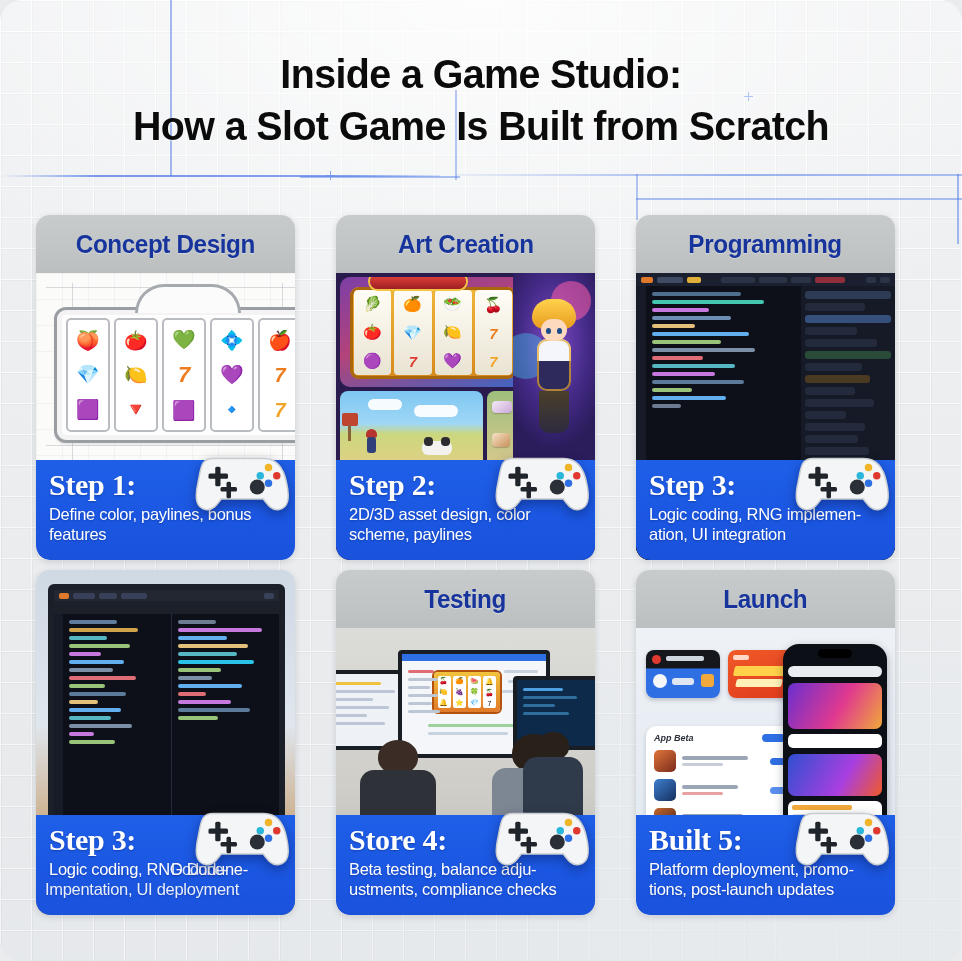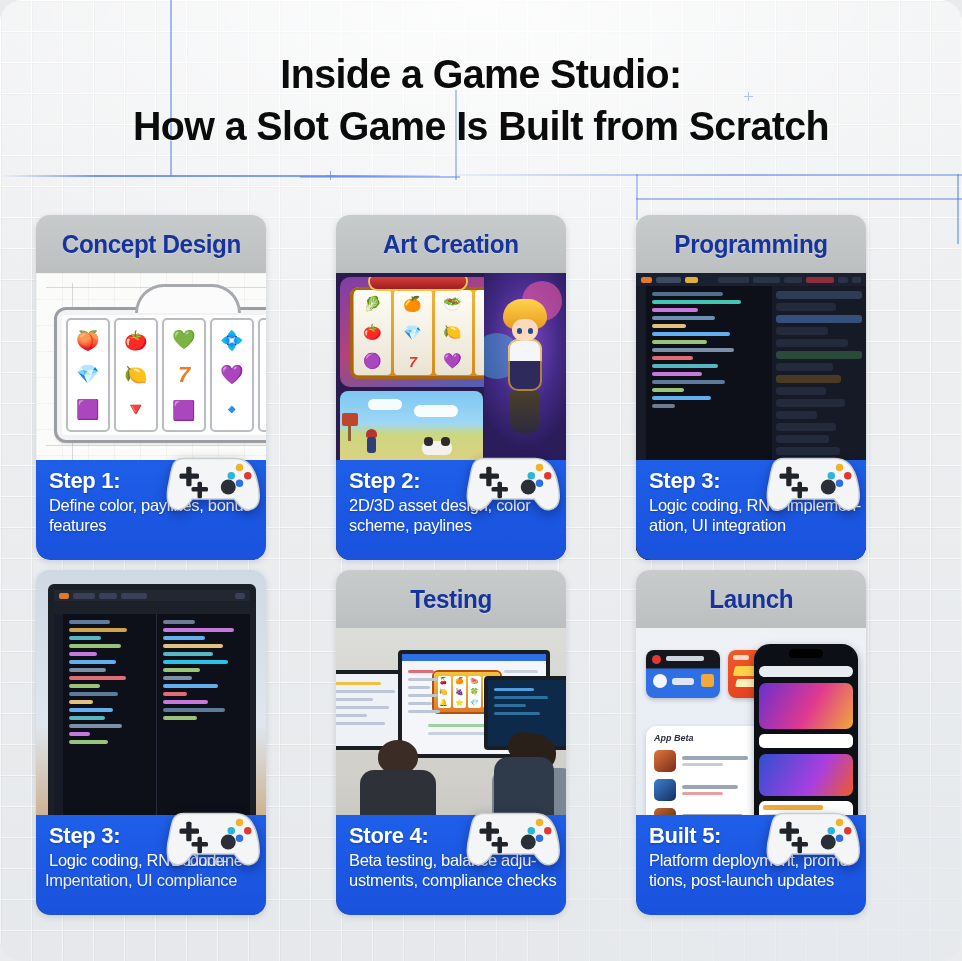--- a/index.html
+++ b/index.html
@@ -58,21 +58,21 @@
   }
   .title .l2{font-size:41px;}
 
   
   .grid{
     position:absolute;left:36px;top:215px;width:890px;
     display:grid;grid-template-columns:repeat(3,290px);
     column-gap:10px;row-gap:10px;
   }
   .card{
-    position:relative;width:230px;height:345px;border-radius:14px;
+    position:relative;width:259px;height:345px;border-radius:14px;
     overflow:hidden;background:#f2f3f4;
     box-shadow:0 2px 6px rgba(60,70,85,.18);
   }
   .card-head{
     height:58px;
     background:linear-gradient(180deg,#c8cbcc 0%,#c2c5c6 55%,#bcbfc0 100%);
     display:flex;align-items:center;justify-content:center;
   }
   .card-head .htxt{
     color:#17349c;font-weight:bold;font-size:25px;letter-spacing:-0.4px;
@@ -84,22 +84,23 @@
   .card.noheader .card-art{top:0;height:345px;}
 
   
   .caption{
     position:absolute;left:0;bottom:0;width:290px;height:100px;
     background:linear-gradient(180deg,#1f5fe8 0%,#1b57e2 55%,#1a52dc 100%);
     border-radius:0 0 14px 14px;
     padding:9px 13px 0 13px;box-sizing:border-box;color:#fff;z-index:6;
   }
   .caption .step{
-    font-size:22px;font-weight:bold;letter-spacing:-.3px;line-height:1.05;
+    font-size:30px;font-weight:bold;letter-spacing:-.3px;line-height:1.05;
     text-shadow:0 1px 2px rgba(0,20,70,.35);
+    font-family:Liberation Serif, serif;
   }
   .caption .desc{
     margin-top:3px;font-size:16.5px;line-height:1.22;letter-spacing:-.3px;
     text-shadow:0 1px 2px rgba(0,20,70,.3);
     max-width:212px;
   }
   .caption.glitch .desc{position:relative;filter:blur(.25px);}
   .caption.glitch .desc .ghost{
     position:absolute;left:122px;top:0;opacity:.85;filter:blur(.7px);
     letter-spacing:-1px;white-space:nowrap;
@@ -536,21 +537,21 @@
         </div>
         <div class="mstand"></div>
         <div class="mfoot"></div>
         <div class="keyboard"></div>
       </div>
       <div class="caption glitch">
         <div class="step">Step 3:</div>
         <div class="desc">
           <span>Logic coding, RNG Dodune-</span>
           <span class="ghost">Dodune-</span>
-          <span class="ghost2">Impentation, UI compliance</span>
+          <span class="ghost2">Impentation, UI deployment</span>
         </div>
       </div>
       <svg class="pad" viewBox="0 0 140 100">
         <path d="M36 24h68c16 0 26 12 30 32 5 22 2 34-10 36-9 2-15-6-21-14H47c-6 8-12 16-21 14-12-2-15-14-10-36C20 36 20 24 36 24z" fill="#f4f5f6" stroke="#c9cdd2" stroke-width="2"></path>
         <rect x="30" y="44" width="26" height="7" rx="2" fill="#20242b"></rect>
           <rect x="39" y="35" width="7" height="26" rx="2" fill="#20242b"></rect>
         <rect x="46" y="62" width="22" height="6" rx="2" fill="#20242b"></rect>
           <rect x="54" y="55" width="6" height="22" rx="2" fill="#20242b"></rect>
         <circle cx="95" cy="62" r="10" fill="#2b2f37"></circle>
         <circle cx="110" cy="36" r="5" fill="#f0b429"></circle>

